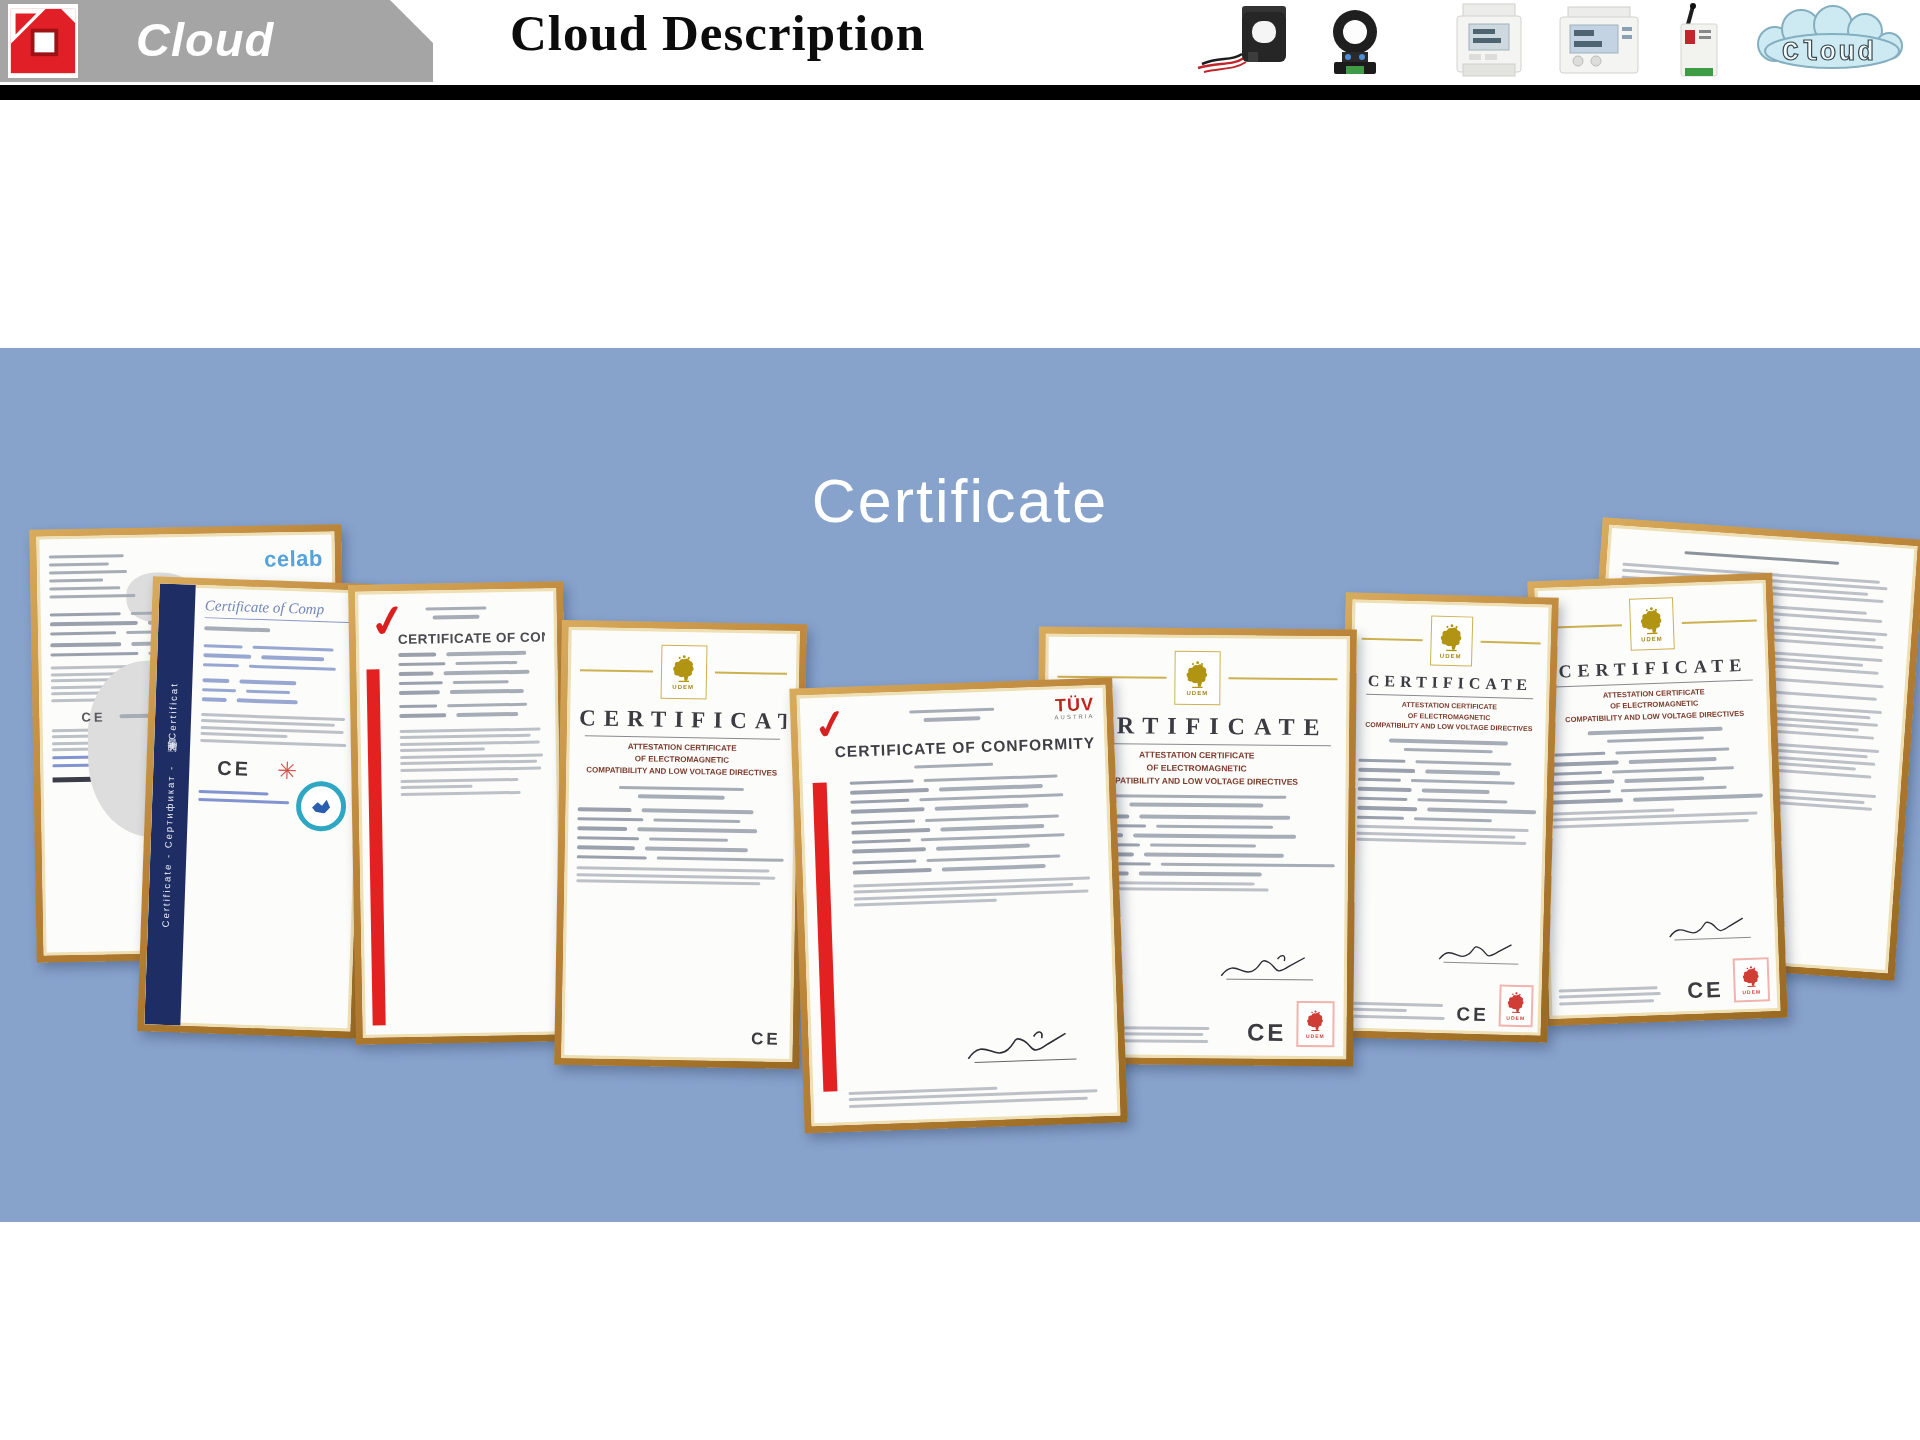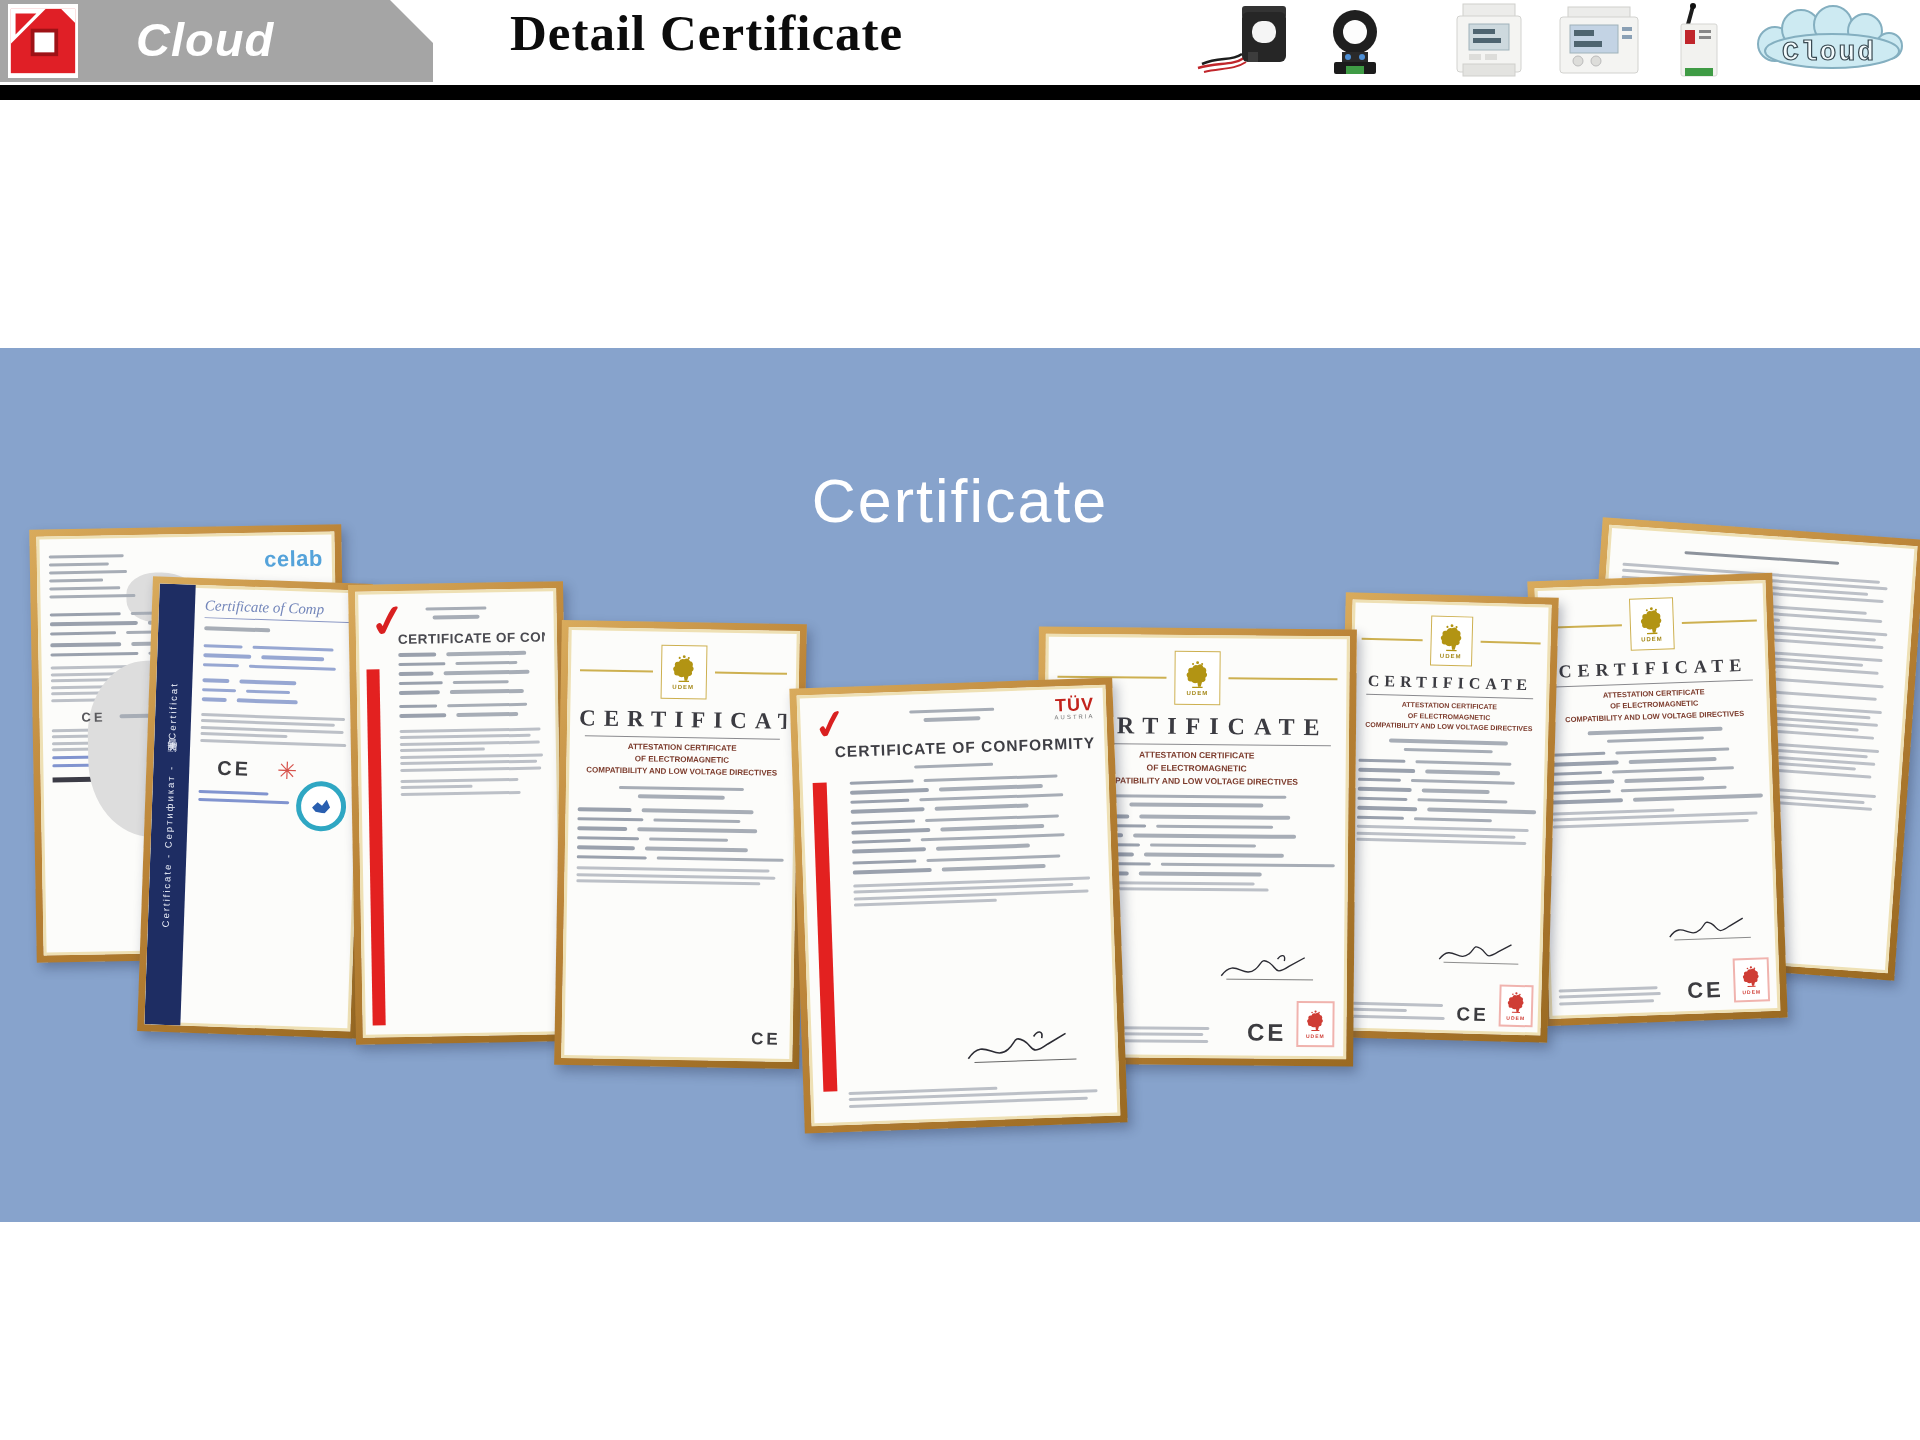--- a/index.html
+++ b/index.html
@@ -105,21 +105,21 @@
     <div class="logo-box">
       <svg viewBox="0 0 74 76" width="70" height="74">
         <rect x="3" y="4" width="68" height="68" fill="#e01f26"></rect>
         <polygon points="3,4 40,4 3,41" fill="#ffffff"></polygon>
         <polygon points="8,9 30,9 8,31" fill="#e01f26"></polygon>
         <polygon points="56,4 71,4 71,19" fill="#ffffff"></polygon>
         <rect x="26" y="27" width="25" height="25" fill="#ffffff" stroke="#9e1216" stroke-width="4"></rect>
       </svg>
     </div>
     <div class="brand">Cloud</div>
-    <div class="page-title">Detail Certificate</div>
+    <div class="page-title">Cloud Description</div>
 
     <div class="product" style="left:1190px;top:4px">
       <svg viewBox="0 0 100 74" width="100" height="74">
         <path d="M12,60 C30,52 40,58 52,50" stroke="#1d1d1d" stroke-width="2.5" fill="none"></path>
         <path d="M8,64 C28,58 42,62 54,54" stroke="#c0262b" stroke-width="2.5" fill="none"></path>
         <path d="M14,68 C30,64 44,66 56,58" stroke="#c0262b" stroke-width="2" fill="none"></path>
         <rect x="52" y="2" width="44" height="12" rx="3" fill="#333"></rect>
         <rect x="52" y="8" width="44" height="50" rx="6" fill="#262626"></rect>
         <rect x="62" y="17" width="24" height="22" rx="10" fill="#f5f5f5"></rect>
         <rect x="58" y="48" width="10" height="10" fill="#3c3c3c"></rect>

